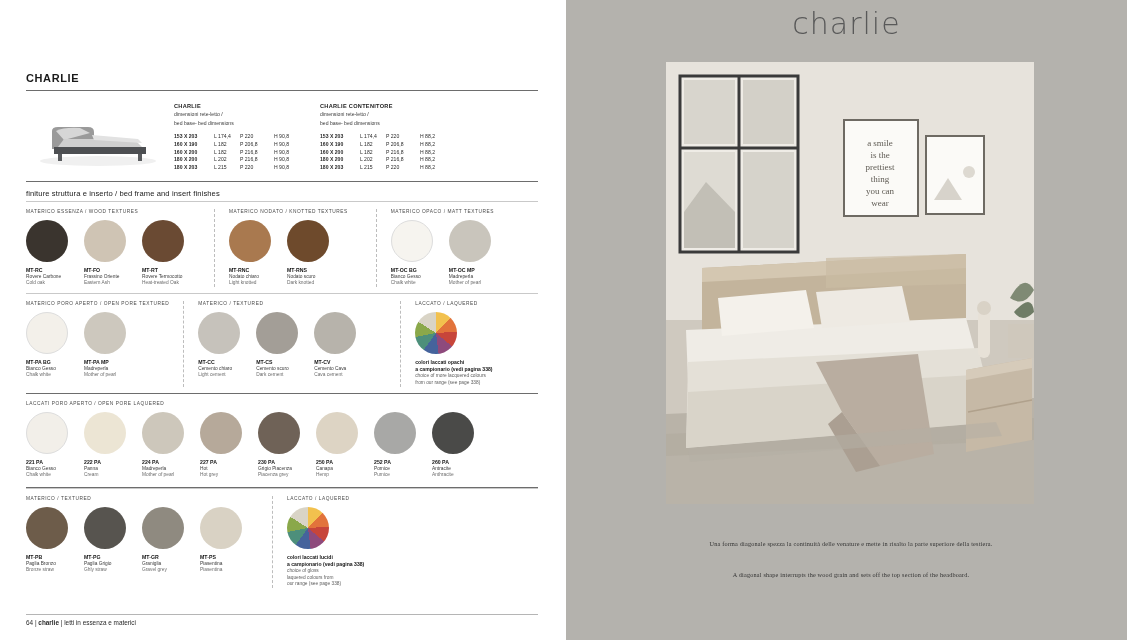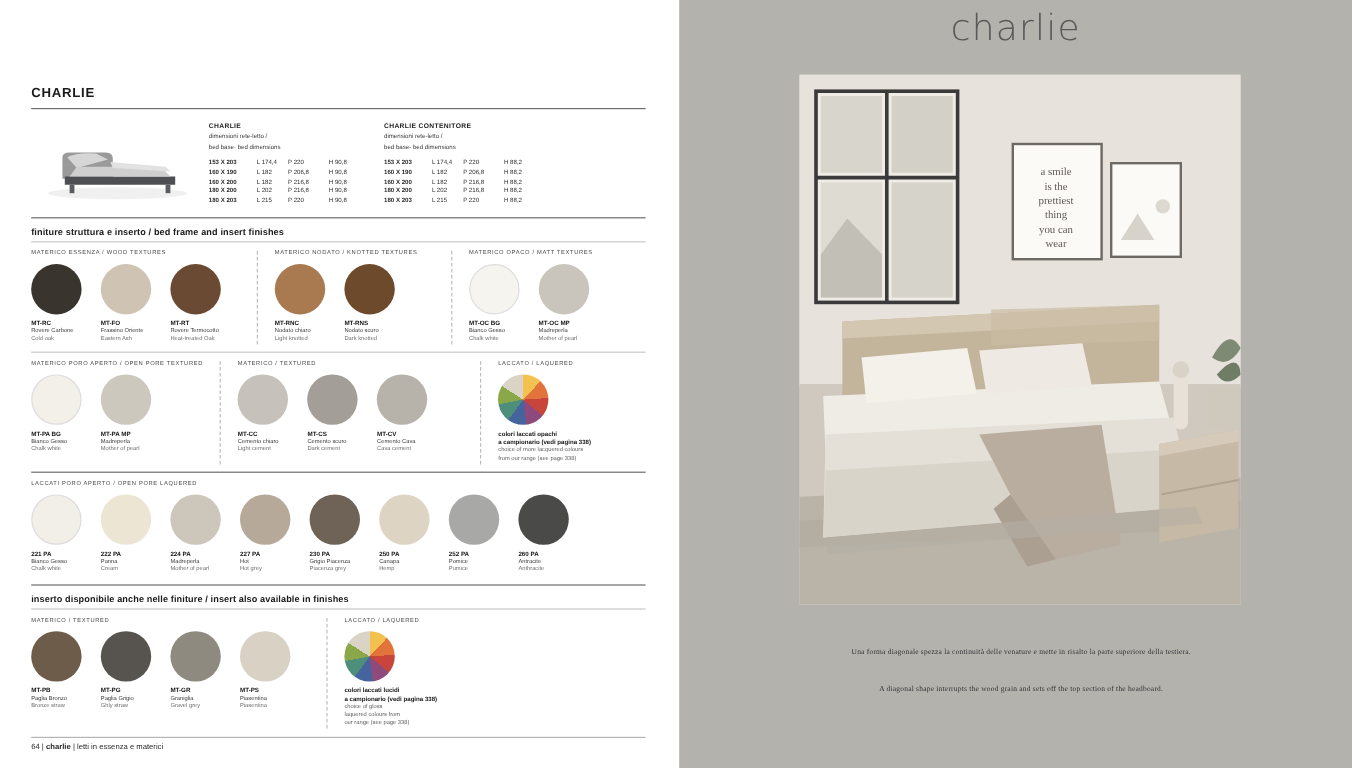--- a/index.html
+++ b/index.html
@@ -42,21 +42,21 @@
   .dims-col .dsub { font-size:5.1px; color:#3a3a3a; line-height:1.45; margin-top:2px;}
   .dims-table { margin-top:5px; }
   .dims-row { display:flex; font-size:5.1px; line-height:1.55; color:#2a2a2a; }
   .dims-row .c0 { width:40px; font-weight:bold; }
   .dims-row .c1 { width:26px; }
   .dims-row .c2 { width:34px; }
   .dims-row .c3 { width:24px; }
 
   
   .sec-head {
-    font-size:7.6px; font-weight:bold; color:#1a1a1a;
+    font-size:7.6px; font-weight:normal; color:#1a1a1a;
     margin-top:7px; margin-bottom:3px; letter-spacing:.1px;
   }
   .group-label {
     font-size:4.8px; letter-spacing:.55px; color:#4a4a4a;
     margin-bottom:6px; text-transform:uppercase;
   }
 
   .swatch-band { display:flex; padding-top:7px; padding-bottom:6px; }
   .swatch-group { position:relative; padding-right:14px; }
   .divider-v {
@@ -381,21 +381,20 @@
           </div>
           <div class="sw-item">
             <div class="sw-circle" style="background:#4a4a48;"></div>
             <div class="sw-code">260 PA</div>
             <div class="sw-it">Antracite</div>
             <div class="sw-en">Anthracite</div>
           </div>
         </div>
       <div class="rule" style="margin-top:8px"></div>
 
-      <div class="sec-head">inserto disponibile anche nelle finiture / insert also available in finishes</div>
       <div class="rule-light"></div>
 
       <div id="band4" class="swatch-band">
           <div class="swatch-group">
             <div class="group-label">MATERICO / TEXTURED</div>
             <div class="swatches">
               <div class="sw-item">
                 <div class="sw-circle" style="background:#6d5c4a;"></div>
                 <div class="sw-code">MT-PB</div>
                 <div class="sw-it">Paglia Bronzo</div>

